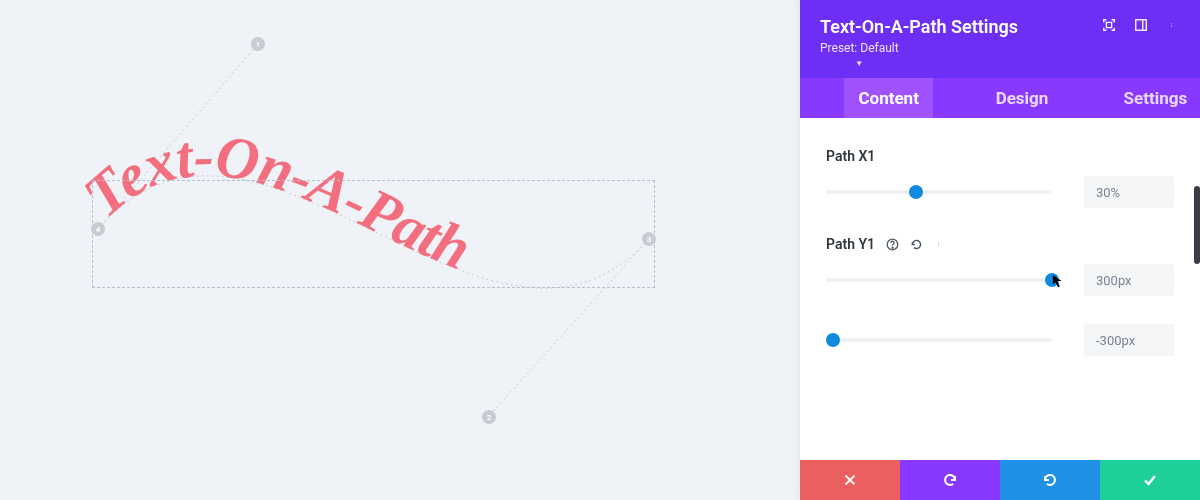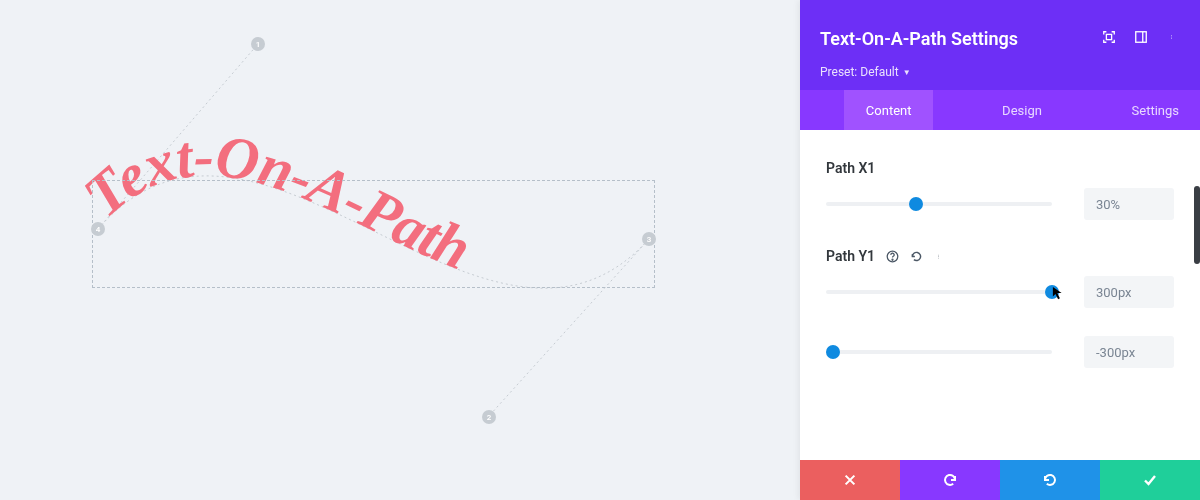--- a/index.html
+++ b/index.html
@@ -27,35 +27,35 @@
     font-size: 60px; font-weight: 700; font-style: italic;
     fill: #f36e7e; letter-spacing: -1px;
   }
 
   .panel {
     width: 400px; background: #fff; display: flex; flex-direction: column;
     box-shadow: -2px 0 6px rgba(0,0,0,.06);
     position: relative;
   }
   .hdr {
-    background: #6d2ff6; color: #fff; padding: 28px 20px 10px;
+    background: #6d2ff6; color: #fff; padding: 16px 20px 10px;
   }
   .hdr-top { display: flex; align-items: flex-start; }
   .hdr-title { font-size: 18px; font-weight: 600; flex: 1; }
   .hdr-icons { display: flex; gap: 18px; padding-top: 2px; }
   .hdr-icon { width: 14px; height: 14px; color: #fff; cursor: pointer; display: flex; align-items: center; justify-content: center; }
-  .preset { font-size: 12px; opacity: .85; margin-top: 16px; cursor: pointer; display: inline-flex; align-items: center; gap: 4px; }
+  .preset { font-size: 12px; opacity: .85; margin-top: 4px; cursor: pointer; display: inline-flex; align-items: center; gap: 4px; flex-direction: column; }
   .preset-caret { font-size: 8px; }
 
   .tabs {
     background: #8838ff; display: flex; height: 40px;
   }
   .tab {
     flex: 1; display: flex; align-items: center; justify-content: center;
-    color: #e8d8ff; font-size: 13px; font-weight: 400; cursor: pointer; margin-left: 44px;
+    color: #e8d8ff; font-size: 17px; font-weight: 700; cursor: pointer; margin-left: 44px;
   }
   .tab.active { background: #a052ff; color: #fff; }
 
   .body {
     flex: 1; overflow-y: auto; padding: 30px 26px 10px;
   }
   .field { margin-bottom: 28px; }
   .field-label-row { display: flex; align-items: center; gap: 10px; margin-bottom: 12px; }
   .field-label { font-size: 14px; color: #32373c; font-weight: 600; }
   .mini-icon { width: 14px; height: 14px; display: flex; align-items: center; justify-content: center; cursor: pointer; color: #4c5866; }

